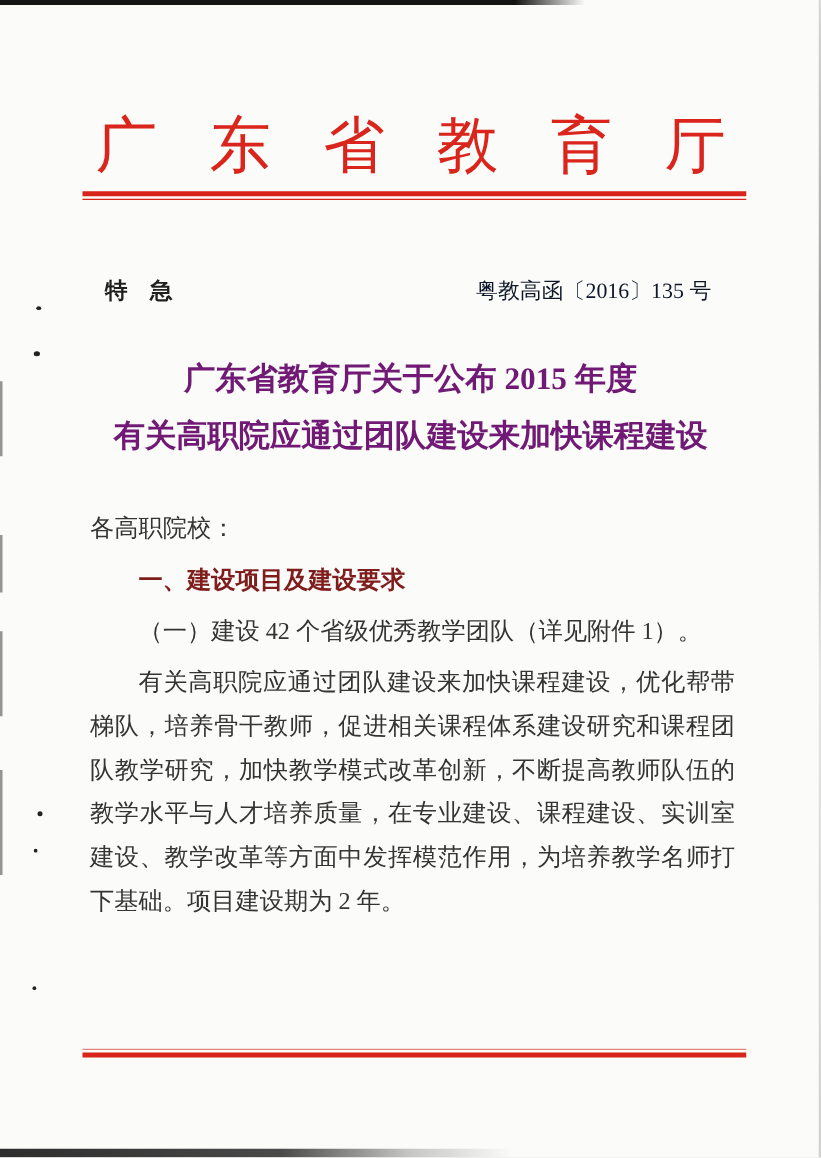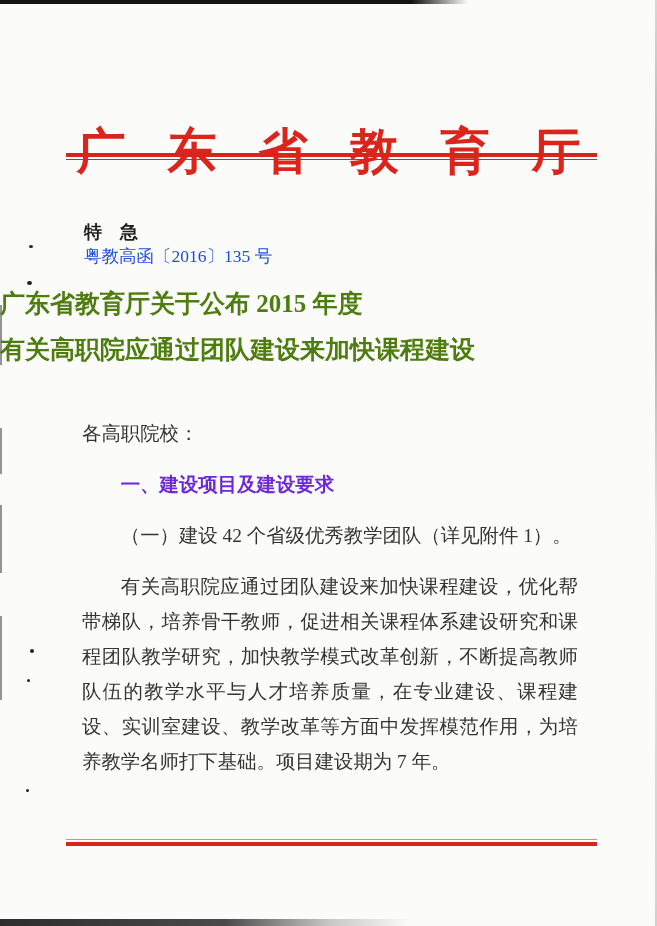--- a/index.html
+++ b/index.html
@@ -41,60 +41,59 @@
   .streak { position: absolute; left: 0; width: 2px; background: rgba(45,45,45,.5); }
   .streak.t1 { top: 305px; height: 60px; }
   .streak.t2 { top: 428px; height: 46px; }
   .streak.t3 { top: 505px; height: 68px; }
   .streak.t4 { top: 616px; height: 84px; }
 
   
   .agency {
     position: absolute; top: 84px; left: 0; right: 0;
     text-align: center; white-space: nowrap;
-    font-size: 49px; font-weight: bold;
+    font-size: 49px; font-weight: normal;
     letter-spacing: 42px; padding-left: 42px;
     color: #da251c;
-    margin-top: 35px;
   }
   .head-rule { position: absolute; top: 153px; left: 66px; width: 531px; }
   .head-rule .thick { height: 4px; background: #d8241b; }
   .head-rule .thin  { height: 1px; background: #d8241b; margin-top: 2px; }
 
   
   .meta {
     position: absolute; top: 220px; left: 84px; right: 88px;
-    display: flex; justify-content: space-between; align-items: baseline; flex-direction: column;
+    display: flex; justify-content: space-between; align-items: baseline;
   }
   .urgency {
     font-family: "Liberation Sans", "DejaVu Sans", sans-serif;
     font-weight: bold; font-size: 18px; color: #1f1f1f;
   }
-  .docnum { font-size: 17.5px; color: #1d4ed8; }
+  .docnum { font-size: 17.5px; color: #0f172a; }
 
   
   .title {
     position: absolute; top: 281px; left: 0; right: 0;
-    text-align: left;
+    text-align: center;
     font-weight: bold; font-size: 25px; line-height: 46px;
-    color: #4d7c0f;
+    color: #701a75;
   }
 
   
   .bodytext {
     position: absolute; top: 400px; left: 66px; width: 528px;
     font-size: 19.4px; line-height: 35px;
     text-align: justify; color: #343434;
   }
-  .bodytext p { margin: 16px; }
+  .bodytext p { margin: 6px; }
   .indent { text-indent: 2em; }
   .heading {
     font-weight: bold;
     font-family: "Liberation Sans", "DejaVu Sans", sans-serif;
-    color: #6d28d9;
+    color: #7f1d1d;
   }
 
   
   .bottom-rule { position: absolute; top: 839px; left: 66px; width: 531px; }
   .bottom-rule .thin  { height: 1px; background: #e2857c; }
   .bottom-rule .thick { height: 4px; background: #d8241b; margin-top: 2px; }
 </style>
 </head>
 <body>
 
@@ -126,21 +125,21 @@
 
   <div class="title">
     <div>广东省教育厅关于公布 2015 年度</div>
     <div>有关高职院应通过团队建设来加快课程建设</div>
   </div>
 
   <div class="bodytext">
     <p class="salutation">各高职院校：</p>
     <p class="indent heading">一、建设项目及建设要求</p>
     <p class="indent">（一）建设 42 个省级优秀教学团队（详见附件 1）。</p>
-    <p class="indent">有关高职院应通过团队建设来加快课程建设，优化帮带梯队，培养骨干教师，促进相关课程体系建设研究和课程团队教学研究，加快教学模式改革创新，不断提高教师队伍的教学水平与人才培养质量，在专业建设、课程建设、实训室建设、教学改革等方面中发挥模范作用，为培养教学名师打下基础。项目建设期为 7 年。</p>
+    <p class="indent">有关高职院应通过团队建设来加快课程建设，优化帮带梯队，培养骨干教师，促进相关课程体系建设研究和课程团队教学研究，加快教学模式改革创新，不断提高教师队伍的教学水平与人才培养质量，在专业建设、课程建设、实训室建设、教学改革等方面中发挥模范作用，为培养教学名师打下基础。项目建设期为 2 年。</p>
   </div>
 
   <div class="bottom-rule">
     <div class="thin"></div>
     <div class="thick"></div>
   </div>
 
 </div>
 
 </body></html>

